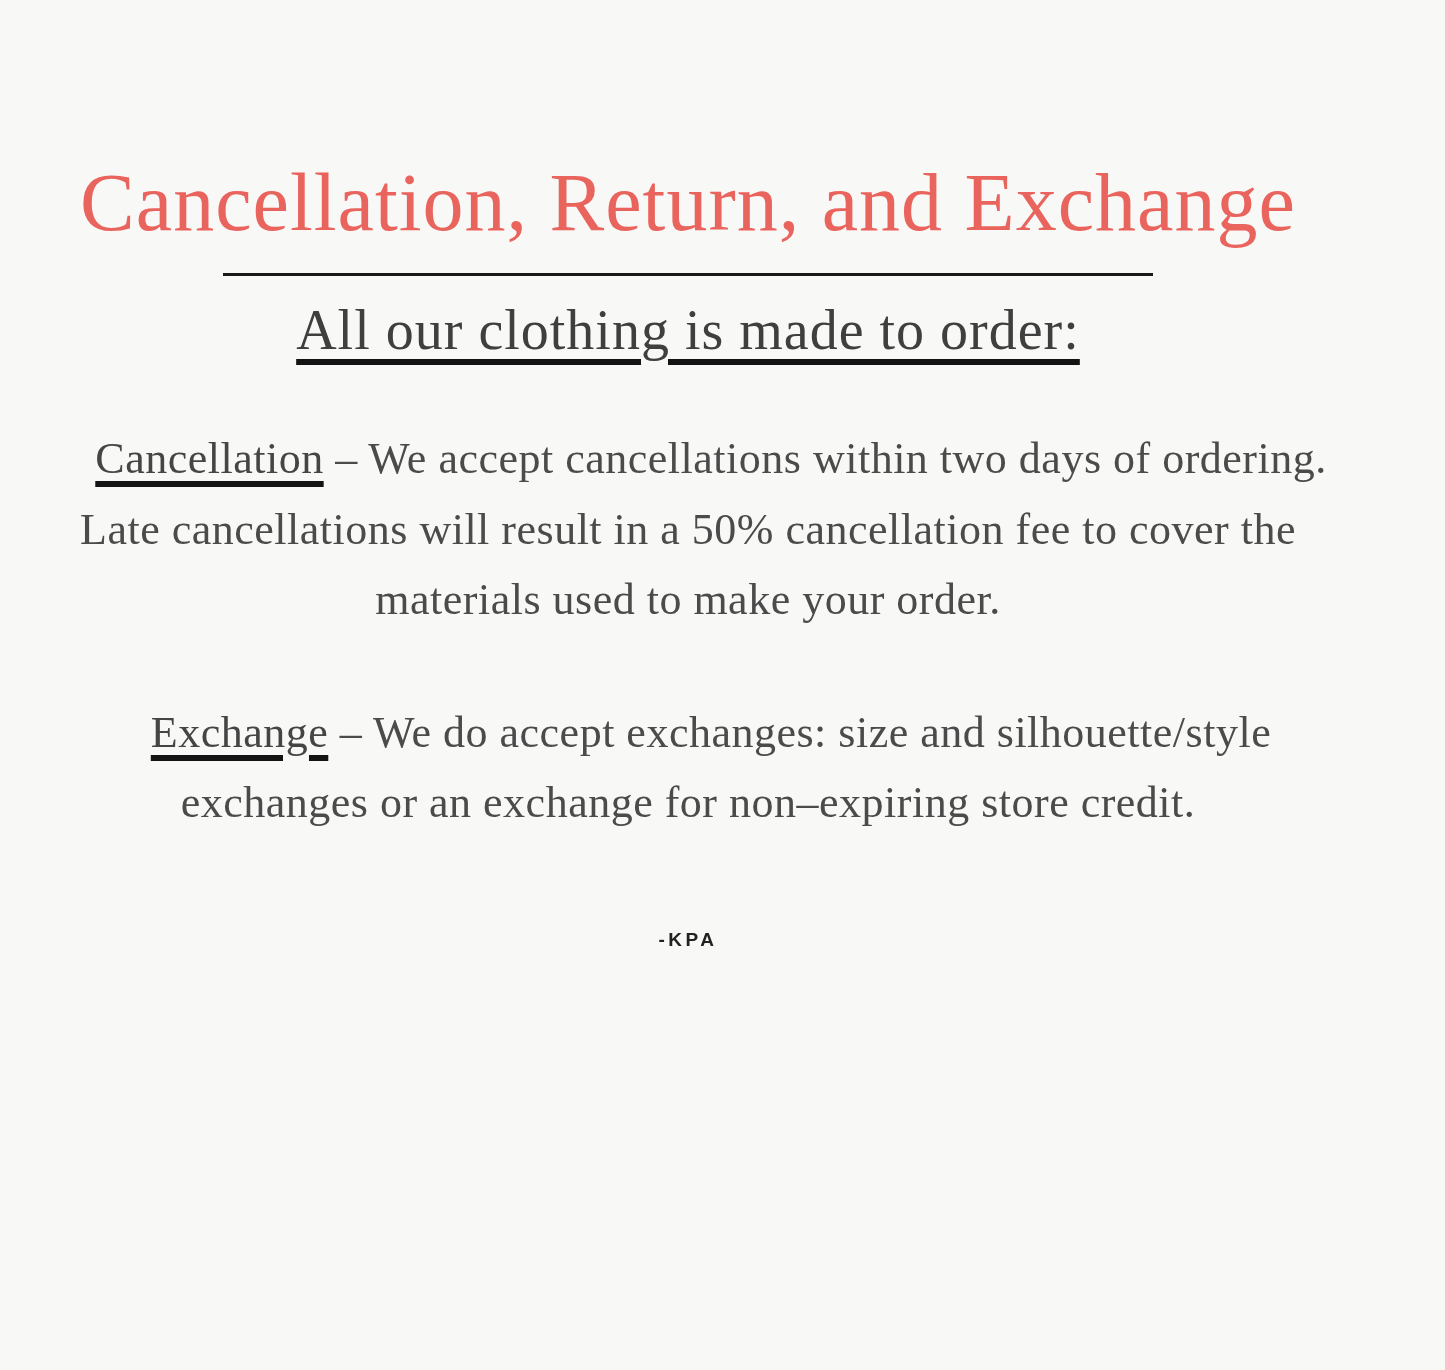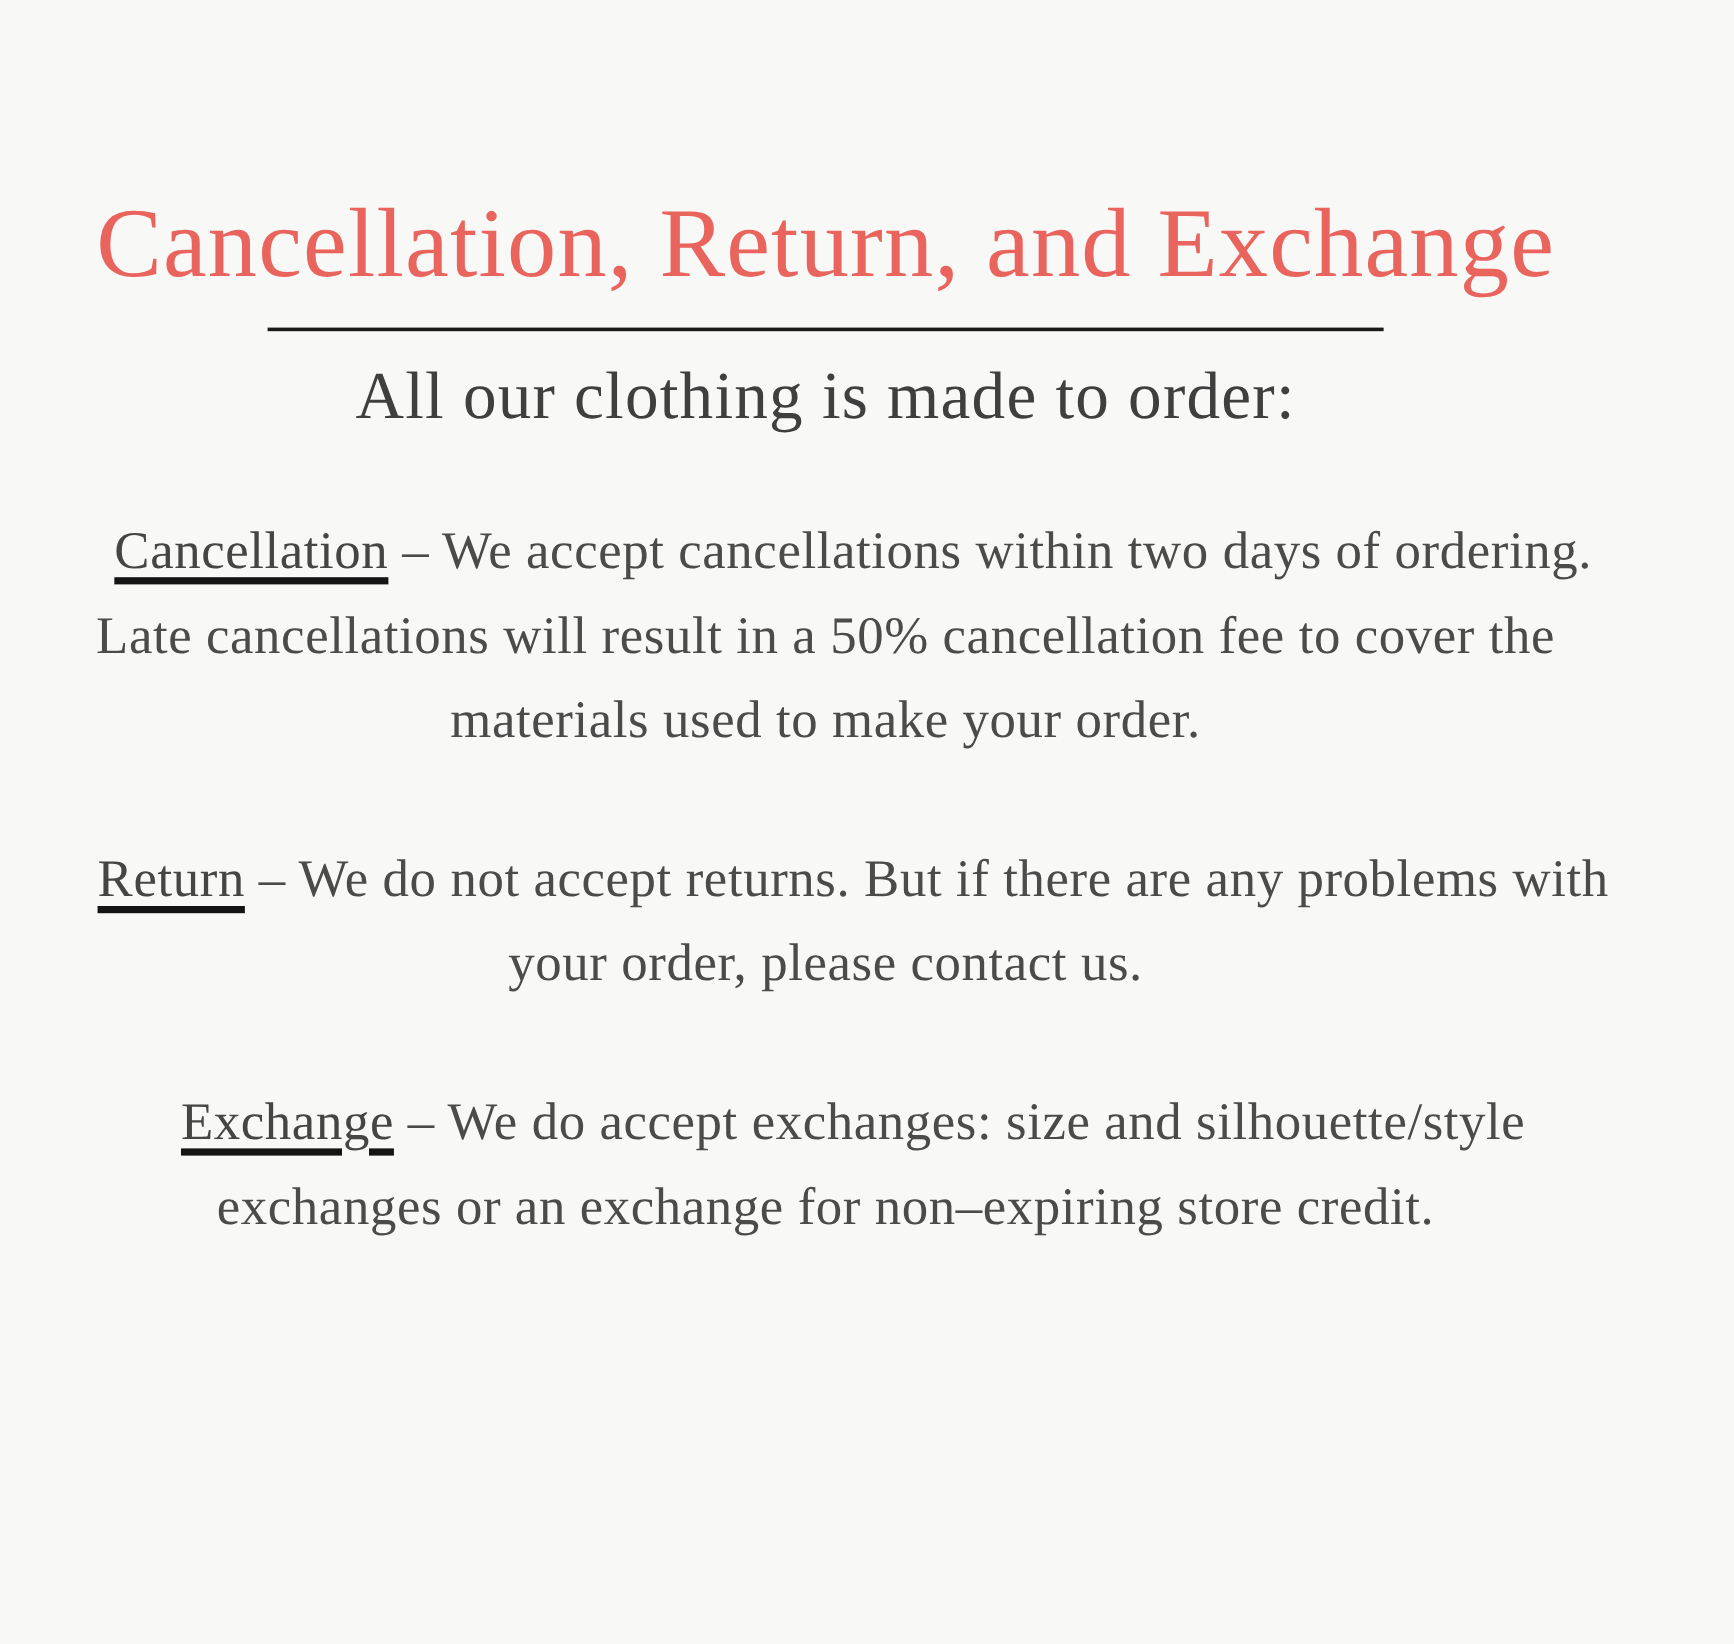--- a/index.html
+++ b/index.html
@@ -37,20 +37,21 @@
     height: 3px;
     background: var(--rule);
     margin: 10px auto 0;
   }
   .subheading {
     margin: 22px auto 0;
     color: #3f3f3f;
     font-size: 56px;
     font-weight: 400;
     letter-spacing: 1px;
+    text-decoration: underline;
     text-decoration-thickness: 6px;
     text-underline-offset: 10px;
     text-decoration-color: #141414;
   }
   .section {
     margin: 62px auto 0;
     max-width: 1330px;
     color: var(--body);
     font-size: 44px;
     font-weight: 400;
@@ -86,26 +87,23 @@
 
   <div class="title-divider"></div>
 
   <div class="subheading">All our clothing is made to order:</div>
 
   <div class="section">
     <span class="section-heading">Cancellation</span>
     <span>– We accept cancellations within two days of ordering. Late cancellations will result in a 50% cancellation fee to cover the materials used to make your order.</span>
   </div>
 
-  <div class="section">
-    <span class="section-heading">Return</span>
-    <span>– We do not accept returns. But if there are any problems with your order, please contact us.</span>
-  </div>
 
   <div class="section">
     <span class="section-heading">Exchange</span>
     <span>– We do accept exchanges: size and silhouette/style exchanges or an exchange for non–expiring store credit.</span>
   </div>
 
   <div class="footer">
+    <div>-KPA</div>
   </div>
 
 </div>
 
 </body></html>

